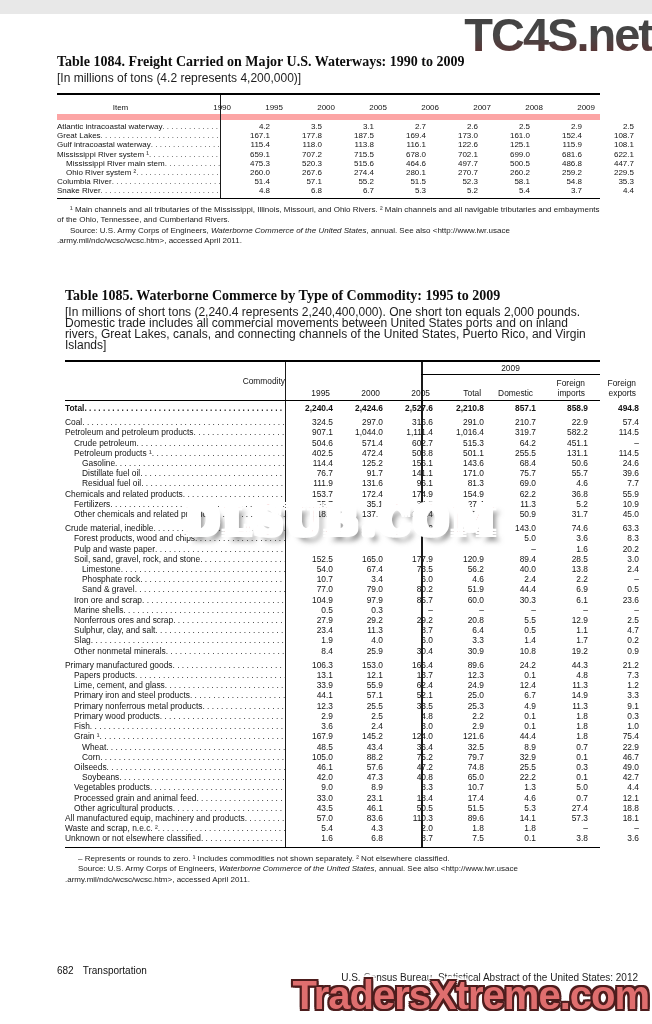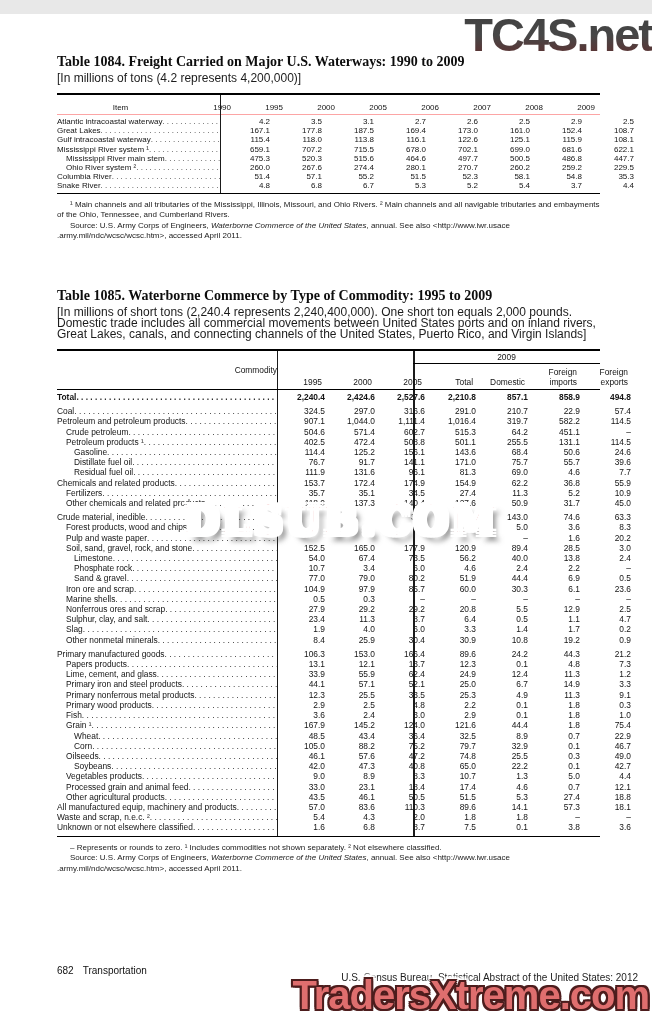--- a/index.html
+++ b/index.html
@@ -26,27 +26,27 @@
   .row[data-cls~="bold"]{font-weight:bold;}
   .row[data-cls~="gap"]{margin-top:4px;}
   .row[data-cls~="indent1"] .lt{padding-left:9px;}
   .row[data-cls~="indent2"] .lt{padding-left:17px;}
 
   
   #sec1084{position:absolute;top:40px;left:0;right:0;}
   #t84 .row{font-size:8px;line-height:9.2px;}
   #t84 .lab84{width:163px;flex:0 0 163px;}
   #t84 .c84{width:47px;}
-  .t84-head{display:flex;align-items:flex-end;height:17px;border-bottom:1px solid #fca5a5;
+  .t84-head{display:flex;align-items:flex-end;height:17px;border-bottom:6px solid #fca5a5;
             padding-bottom:2px;font-size:8px;}
   .t84-head .item{width:163px;text-align:center;}
   #t84 .tbody{padding:2px 0 2px 0;}
 
   
-  #sec1085{position:absolute;top:274px;left:0;right:0;}
+  #sec1085{position:absolute;top:274px;left:8px;right:0;}
   #t85 .row{font-size:8.4px;line-height:10.2px;}
   #t85 .lab85{width:220px;flex:0 0 220px;}
   #t85 .c95,#t85 .c00,#t85 .c05{width:45px;}
   #t85 .cT{width:46px;}
   #t85 .cD{width:47px;}
   #t85 .cFI{width:47px;}
   #t85 .cFE{width:46px;}
   .t85-head{position:relative;height:38px;border-bottom:1px solid #000;font-size:8.4px;}
   .h-commodity{position:absolute;left:0;top:14px;width:220px;text-align:right;}
   .h-spanner{position:absolute;left:356px;right:0;top:1px;text-align:center;

